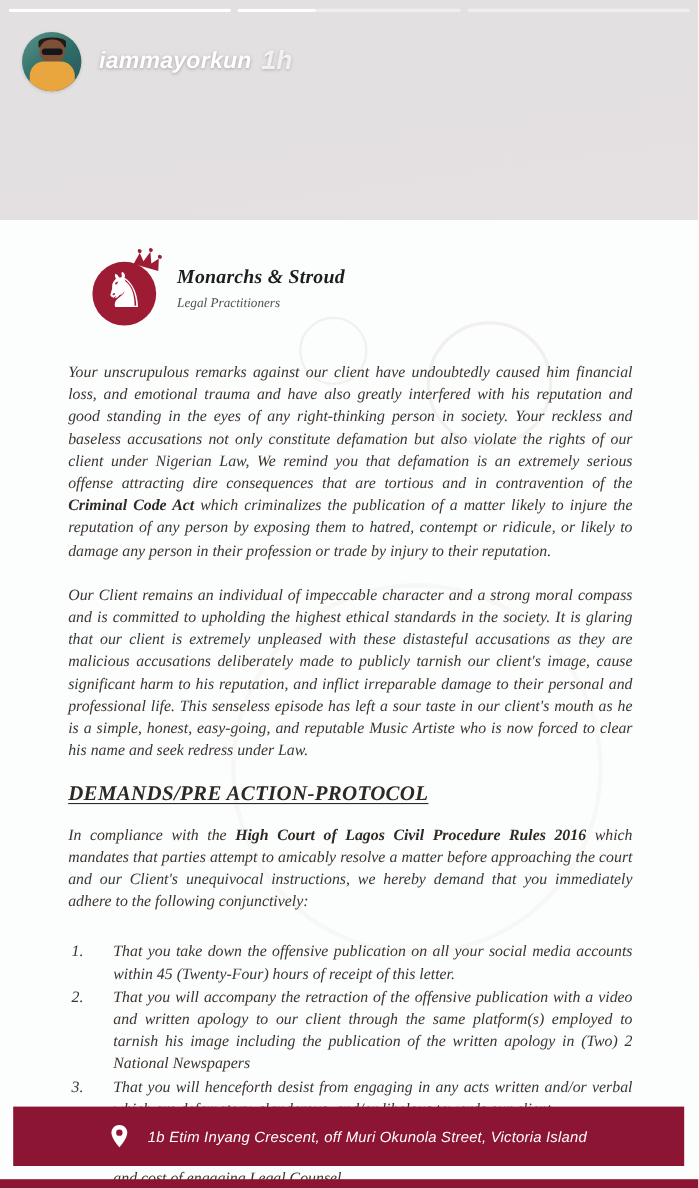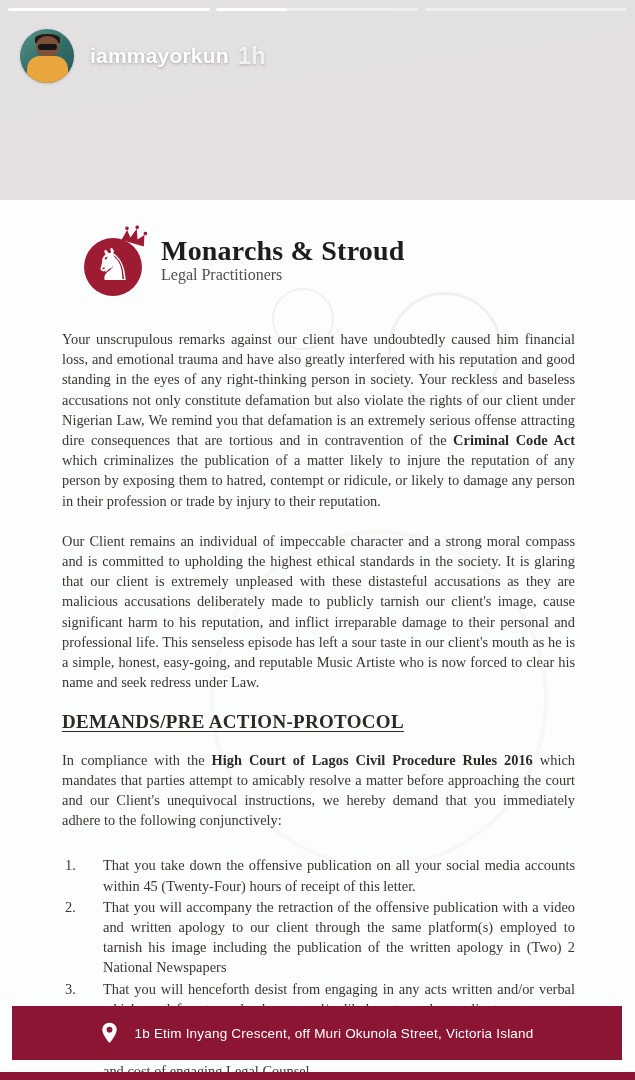--- a/index.html
+++ b/index.html
@@ -1,16 +1,16 @@
 <!DOCTYPE html>
 <html><head>
 <meta charset="utf-8">
 <style>
   html,body{margin:0;padding:0;width:635px;height:1080px;overflow:hidden;background:#fff;}
-  .story{position:relative;width:635px;height:880px;background:linear-gradient(172deg,#e2e0e1 0%,#e7e1e2 45%,#f4e5e9 100%);font-family:"Liberation Sans",sans-serif;}
+  .story{position:relative;width:635px;height:880px;background:linear-gradient(172deg,#e2e0e1 0%,#e7e1e2 45%,#f4e5e9 100%);font-family:"Liberation Sans",sans-serif;font-style:italic;}
 
   
   .progress-row{position:absolute;top:8px;left:8px;right:8px;display:flex;gap:6px;height:3px;z-index:5;}
   .pbar{flex:1;height:3px;border-radius:2px;background:rgba(255,255,255,0.45);overflow:hidden;}
   .pfill{height:100%;background:#ffffff;border-radius:2px;}
 
   
   .header{position:absolute;top:28px;left:20px;right:20px;height:56px;display:flex;align-items:center;z-index:5;}
   .avatar{width:54px;height:54px;border-radius:50%;background:linear-gradient(140deg,#58948a 0%,#2f6b66 55%,#29565a 100%);position:relative;overflow:hidden;flex:none;box-shadow:0 1px 3px rgba(0,0,0,0.15);}
   .av-head{position:absolute;left:16px;top:7px;width:23px;height:21px;border-radius:48% 48% 44% 44%;background:#7d5138;}
@@ -29,22 +29,22 @@
   .wm1{left:272px;top:88px;width:58px;height:58px;}
   .wm2{left:388px;top:92px;width:108px;height:108px;border-width:3px;}
   .wm3{left:210px;top:330px;width:330px;height:330px;border-width:4px;border-color:rgba(160,130,115,0.05);}
 
   
   .logo-row{display:flex;align-items:center;gap:17px;margin:14px 0 33px 22px;}
   .logo-mark{position:relative;width:60px;height:66px;flex:none;}
   .logo-circle{position:absolute;left:0;bottom:0;width:58px;height:58px;border-radius:50%;background:#9e1c33;display:flex;align-items:center;justify-content:center;}
   .knight{font-family:"DejaVu Sans",sans-serif;font-size:44px;line-height:1;color:#ffffff;transform:translateY(-2px);}
   .crown{position:absolute;top:-6px;right:-8px;width:34px;height:22px;transform:rotate(16deg);}
-  .brand-name{font-size:28px;font-weight:700;color:#1d1d1f;letter-spacing:0.2px;}
-  .brand-tagline{font-size:16px;color:#4e4e52;margin-top:3px;}
+  .brand-name{font-size:18px;font-weight:700;color:#1d1d1f;letter-spacing:0.2px;}
+  .brand-tagline{font-size:12px;color:#4e4e52;margin-top:3px;}
 
   .para{margin:1px 0 20px 0;text-align:justify;}
   .para b{color:#2e2a25;}
   .demands-heading{font-size:19px;font-weight:700;color:#2d2924;margin:16px 0 17px 0;text-decoration:underline;text-underline-offset:3px;letter-spacing:0.3px;}
 
   .demands{margin:25px 0 0 3px;}
   .demand{display:flex;margin:0 0 1px 0;}
   .dnum{width:38px;flex:none;}
   .dtxt{flex:1;text-align:justify;}
 

